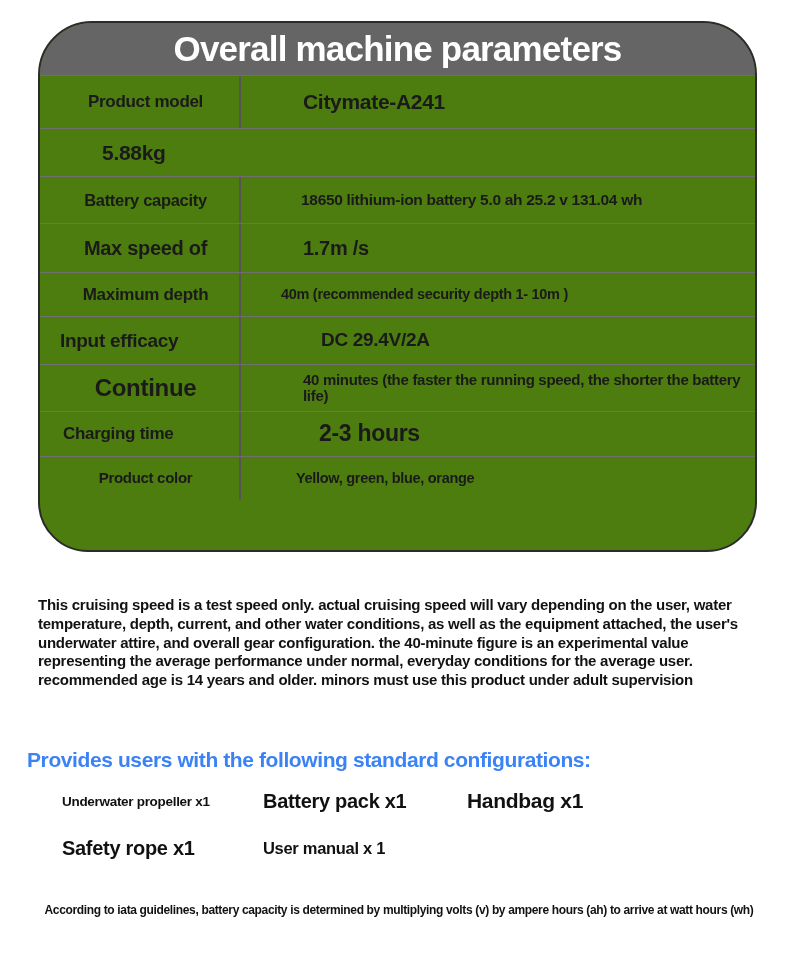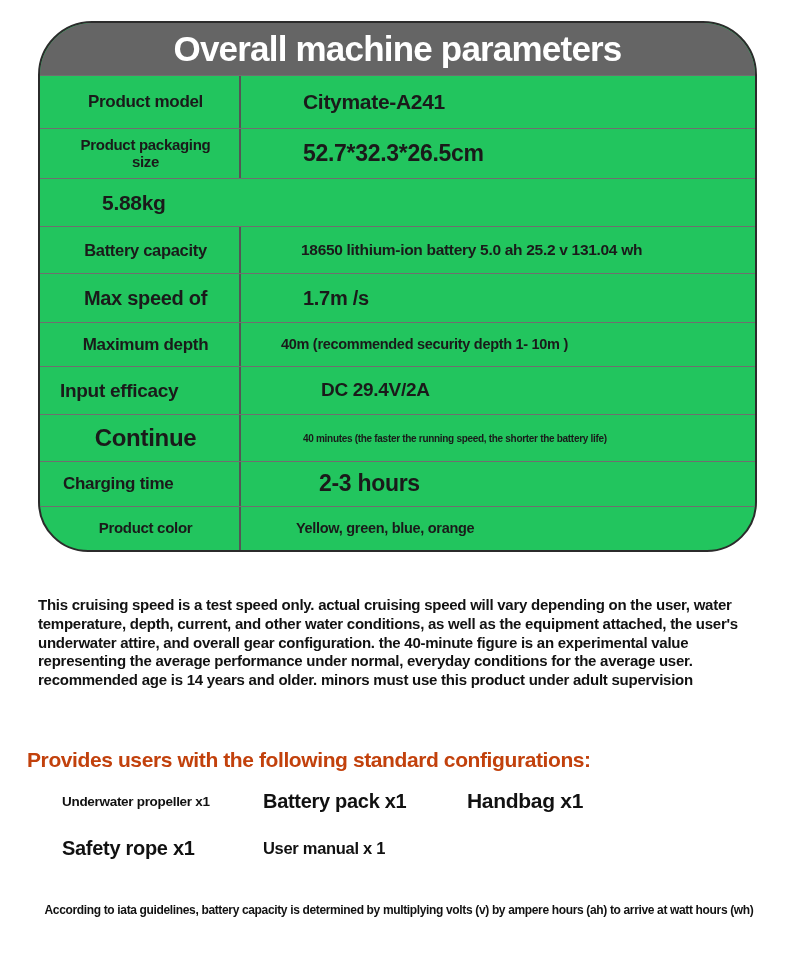--- a/index.html
+++ b/index.html
@@ -5,21 +5,21 @@
   html,body{margin:0;padding:0;}
   body{
     width:798px;height:979px;position:relative;background:#ffffff;
     font-family:"Liberation Sans", sans-serif;font-weight:bold;color:#1a1a1a;
     overflow:hidden;
   }
   
   .spec-card{
     position:absolute;left:38px;top:21px;width:719px;height:531px;
     border:2px solid #2b2b2b;border-radius:54px 54px 50px 50px;
-    overflow:hidden;background:#22c55e;box-sizing:border-box;
+    overflow:hidden;background:#4d7c0f;box-sizing:border-box;
   }
   .spec-header{
     height:52px;background:#656565;display:flex;align-items:center;justify-content:center;
     color:#ffffff;font-size:35px;letter-spacing:-0.8px;
   }
   .spec-row{display:flex;border-top:1px solid #6f6f6f;box-sizing:border-box;}
   .cell{box-sizing:border-box;letter-spacing:-0.3px;}
   .cell.label{
     width:189px;border-right:2px solid #555;display:flex;align-items:center;
     justify-content:center;text-align:center;padding:0 18px;line-height:1.12;margin-left:12px;
@@ -30,32 +30,32 @@
   .r5{height:44px}.r6{height:48px}.r7{height:47px}.r8{height:45px}.r9{height:44px}
   
   .r0 .label{font-size:17px}      .r0 .value{font-size:21px}
   .r1 .label{font-size:15px}      .r1 .value{font-size:23px}
   .r2 .label{font-size:12px}      .r2 .value{font-size:21px}
   .r3 .label{font-size:16.5px}    .r3 .value{font-size:15.5px;padding-left:60px}
   .r4 .label{font-size:20px;padding:0 4px}.r4 .value{font-size:20px}
   .r5 .label{font-size:17px}      .r5 .value{font-size:14.5px;padding-left:40px}
   .r6 .label{font-size:19px;justify-content:flex-start;text-align:left;padding-left:8px}
                                   .r6 .value{font-size:19px;padding-left:80px}
-  .r7 .label{font-size:24px}      .r7 .value{font-size:10px;}
+  .r7 .label{font-size:24px}      .r7 .value{font-size:15px;}
   .r8 .label{font-size:17px;justify-content:flex-start;text-align:left;padding-left:11px}
                                   .r8 .value{font-size:23px;padding-left:78px}
   .r9 .label{font-size:15px}      .r9 .value{font-size:14.5px;padding-left:55px}
   
   .disclaimer{
     position:absolute;left:38px;top:596px;width:732px;
     font-size:15px;line-height:18.8px;letter-spacing:-0.25px;color:#121212;
   }
   
   .config-heading{
-    position:absolute;left:27px;top:748px;font-size:21px;letter-spacing:-0.4px;color:#c2410c;
+    position:absolute;left:27px;top:748px;font-size:21px;letter-spacing:-0.4px;color:#3b82f6;
   }
   .config-grid{
     position:absolute;left:62px;top:781px;width:700px;
     display:grid;grid-template-columns:201px 204px 1fr;row-gap:7px;
   }
   .config-item{height:40px;display:flex;align-items:center;letter-spacing:-0.3px;color:#111;}
   .ci0{font-size:13.5px}.ci1{font-size:20px}.ci2{font-size:20px}
   .ci3{font-size:21px}.ci4{font-size:20px}.ci5{font-size:16.5px}
   
   .footnote{
@@ -67,24 +67,20 @@
 <body>
 
 <div class="spec-card">
   <div class="spec-header">
     <span>Overall machine parameters</span>
   </div>
 
   <div class="spec-row r0">
     <div class="cell label">Product model</div>
     <div class="cell value">Citymate-A241</div>
-  </div>
-  <div class="spec-row r1">
-    <div class="cell label">Product packaging size</div>
-    <div class="cell value">52.7*32.3*26.5cm</div>
   </div>
   <div class="spec-row r2">
     <div class="cell value">5.88kg</div>
   </div>
   <div class="spec-row r3">
     <div class="cell label">Battery capacity</div>
     <div class="cell value">18650 lithium-ion battery 5.0 ah 25.2 v 131.04 wh</div>
   </div>
   <div class="spec-row r4">
     <div class="cell label">Max speed of</div>

